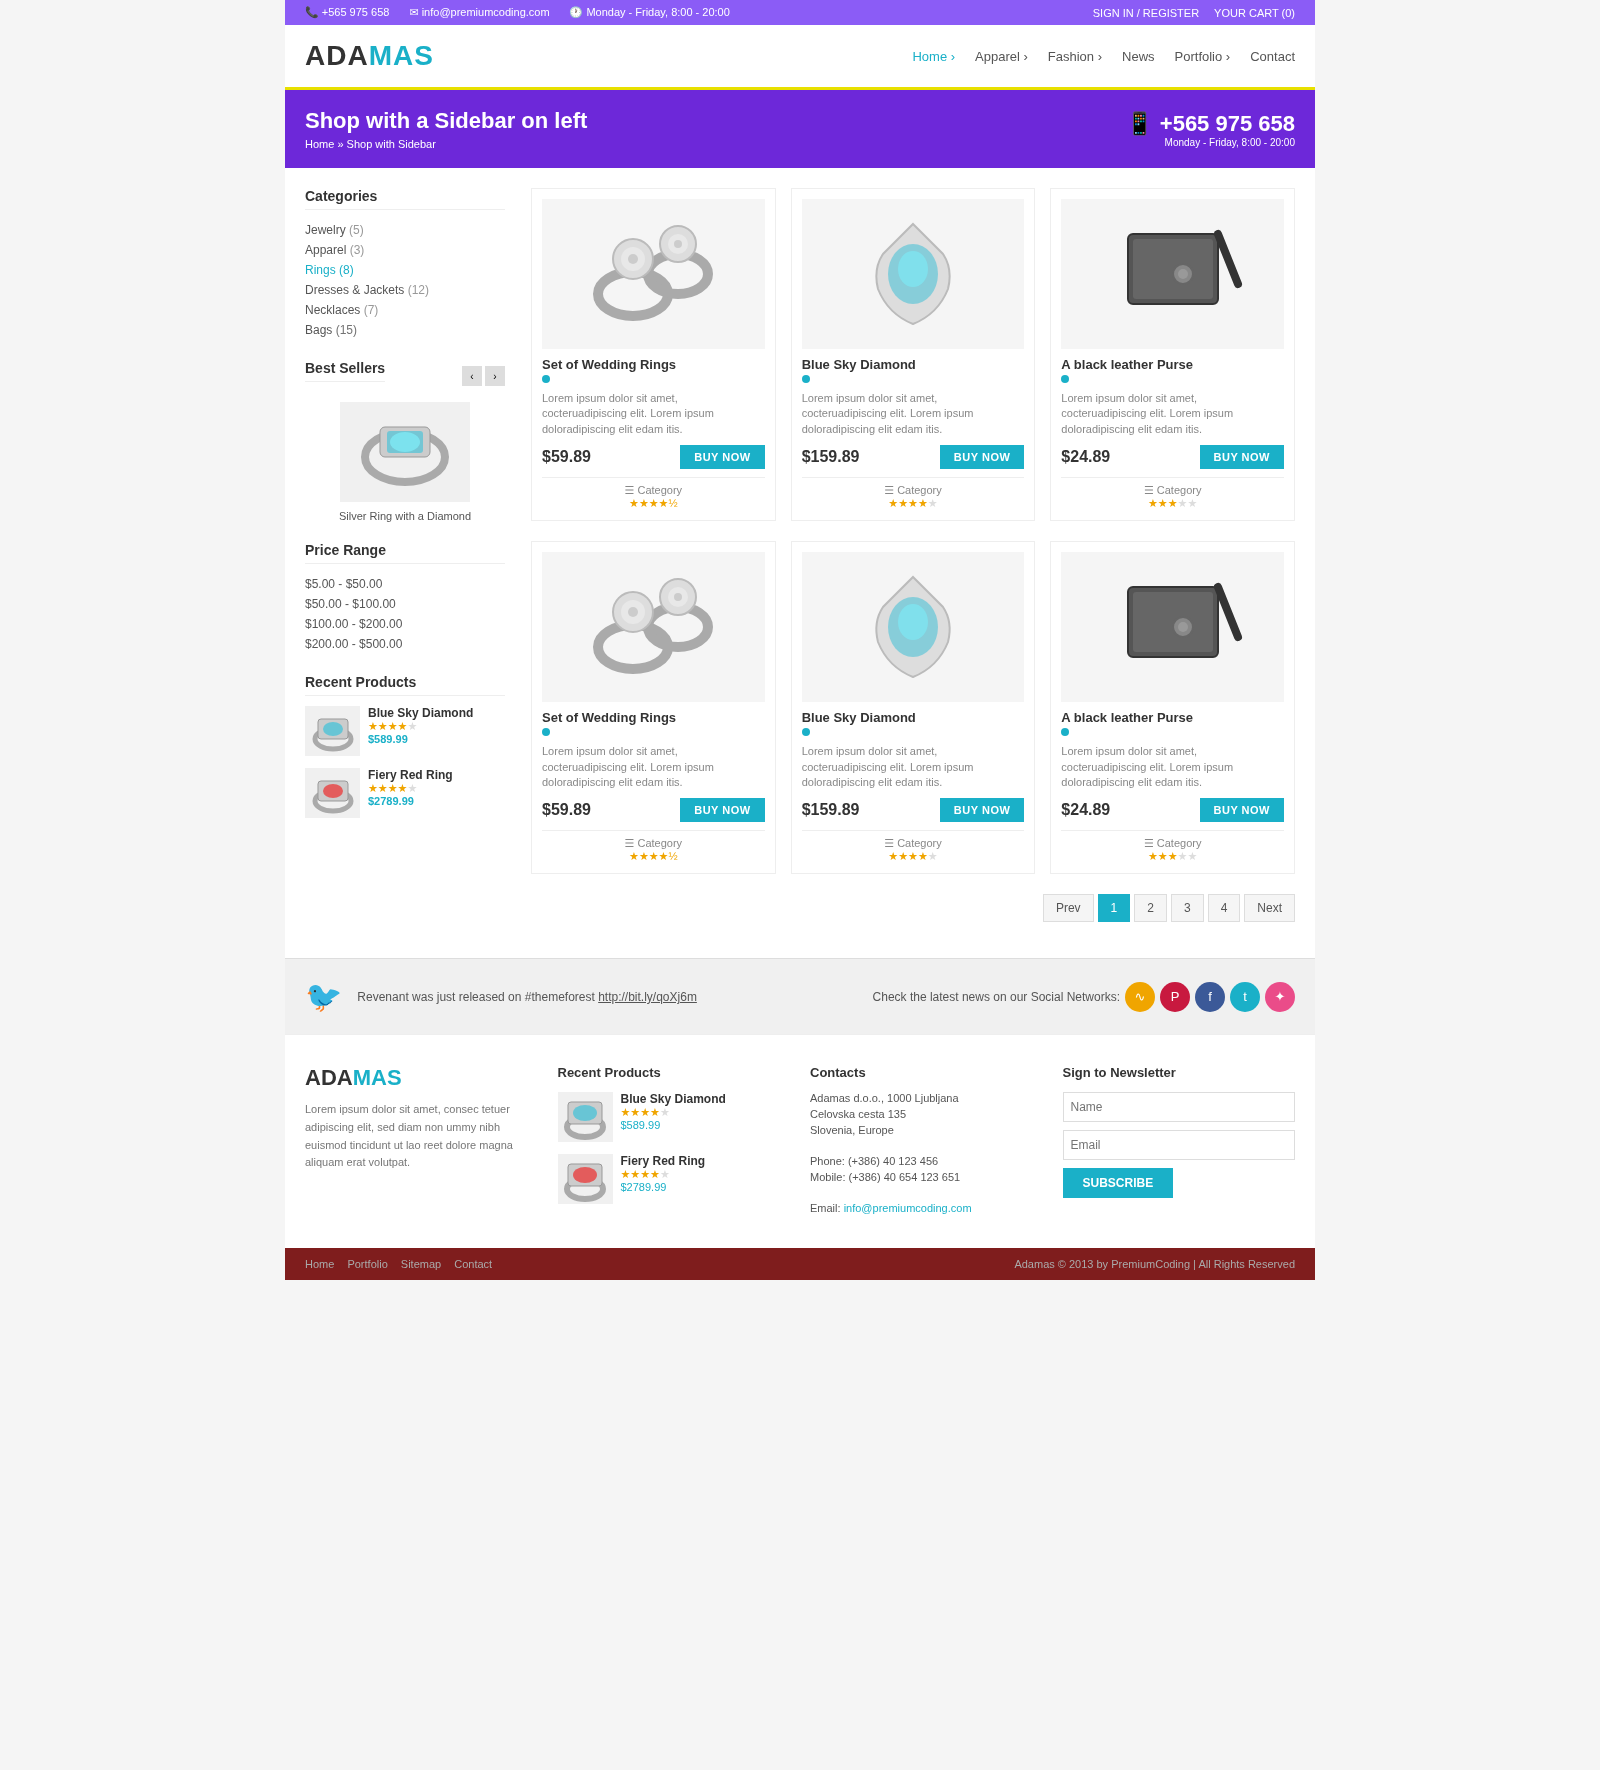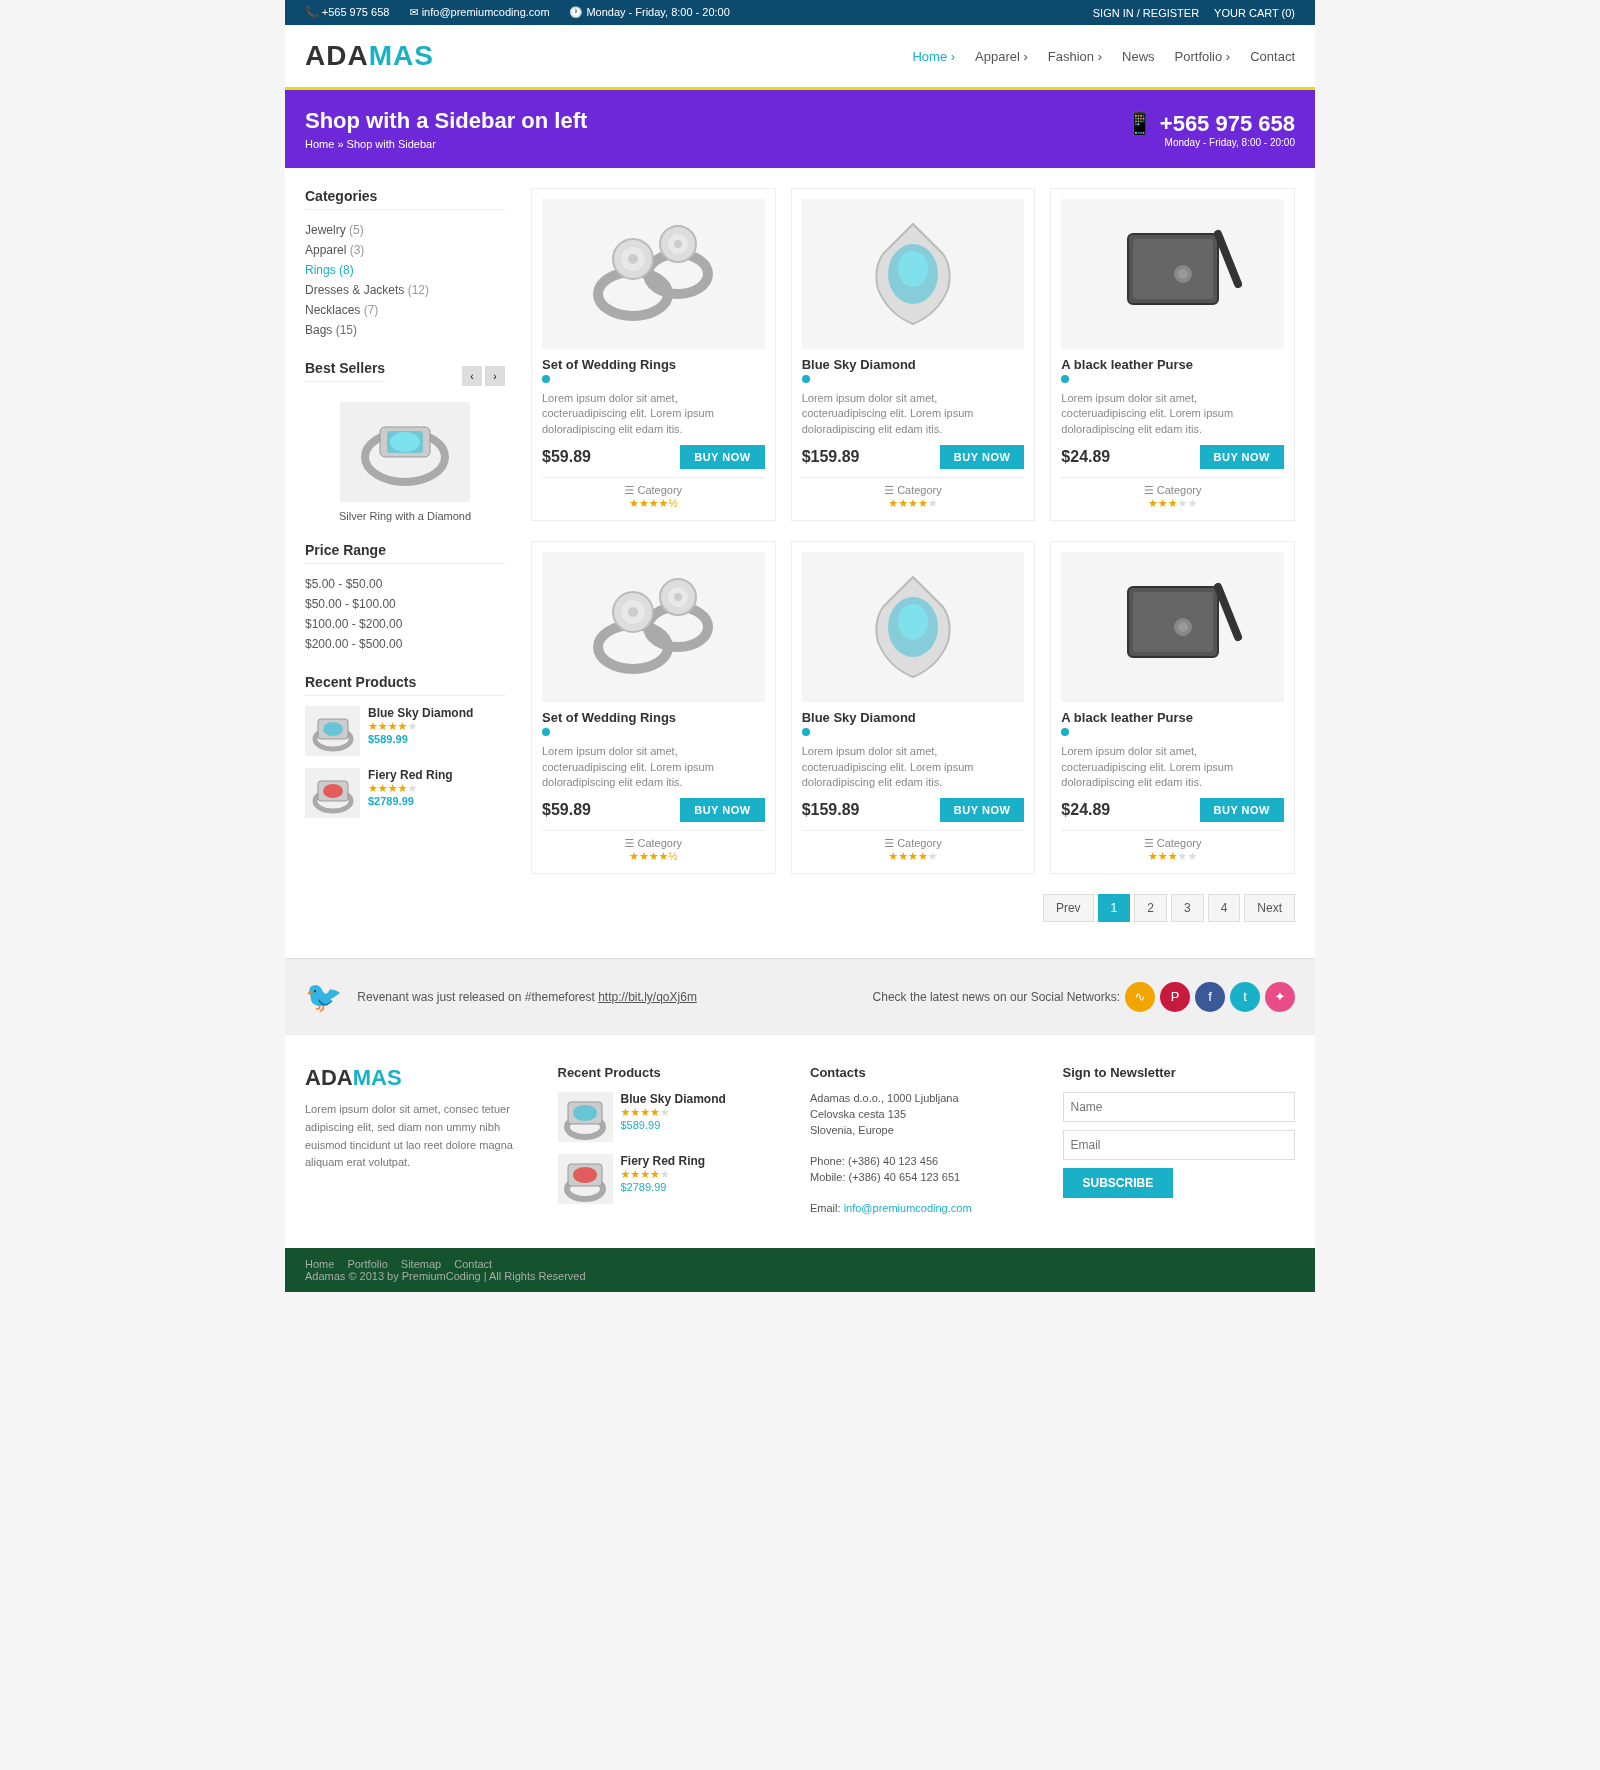--- a/index.html
+++ b/index.html
@@ -1,19 +1,19 @@
 <!DOCTYPE html>
 <html><head>
   <meta charset="utf-8">
   <style>
     * { margin: 0; padding: 0; box-sizing: border-box; }
     body { font-family: Arial, sans-serif; font-size: 13px; color: #333; background: #f5f5f5; width: 1030px; margin: 0 auto; }
 
     
-    .top-bar { background: #0c4a6e; color: #fff; padding: 6px 20px; display: flex; justify-content: space-between; align-items: center; font-size: 11px; }
+    .top-bar { background: #8b5cf6; color: #fff; padding: 6px 20px; display: flex; justify-content: space-between; align-items: center; font-size: 11px; }
     .top-bar-left { display: flex; gap: 20px; }
     .top-bar-right { display: flex; gap: 15px; }
 
     
     .header { background: #fff; padding: 15px 20px; display: flex; justify-content: space-between; align-items: center; border-bottom: 3px solid #e8e000; }
     .logo { font-size: 28px; font-weight: 900; letter-spacing: 1px; }
     .logo span:first-child { color: #333; }
     .logo span:last-child { color: #1ab0c8; }
     .nav { display: flex; gap: 20px; align-items: center; font-size: 13px; }
     .nav a { text-decoration: none; color: #555; }
@@ -104,21 +104,21 @@
     .footer-product-item { display: flex; gap: 8px; margin-bottom: 12px; }
     .fp-img { width: 55px; height: 50px; background: #f0f0f0; flex-shrink: 0; }
     .fp-name { font-size: 12px; font-weight: bold; }
     .fp-price { color: #1ab0c8; font-size: 11px; }
     .footer-contacts p { font-size: 11px; color: #555; margin-bottom: 4px; }
     .footer-contacts a { color: #1ab0c8; text-decoration: none; }
     .newsletter-input { width: 100%; padding: 7px; border: 1px solid #ddd; margin-bottom: 8px; font-size: 12px; }
     .subscribe-btn { background: #1ab0c8; color: #fff; border: none; padding: 8px 20px; font-size: 12px; cursor: pointer; font-weight: bold; }
 
     
-    .bottom-bar { background: #14532d; color: #aaa; padding: 10px 20px; display: flex; justify-content: space-between; font-size: 11px; flex-direction: column; }
+    .bottom-bar { background: #7f1d1d; color: #aaa; padding: 10px 20px; display: flex; justify-content: space-between; font-size: 11px; }
     .bottom-bar a { color: #aaa; text-decoration: none; margin-right: 10px; }
   </style>
 </head>
 <body>
 
 <div class="top-bar">
   <div class="top-bar-left">
     <span>📞 <span>+565 975 658</span></span>
     <span>✉ <span>info@premiumcoding.com</span></span>
     <span>🕐 <span>Monday - Friday, 8:00 - 20:00</span></span>

